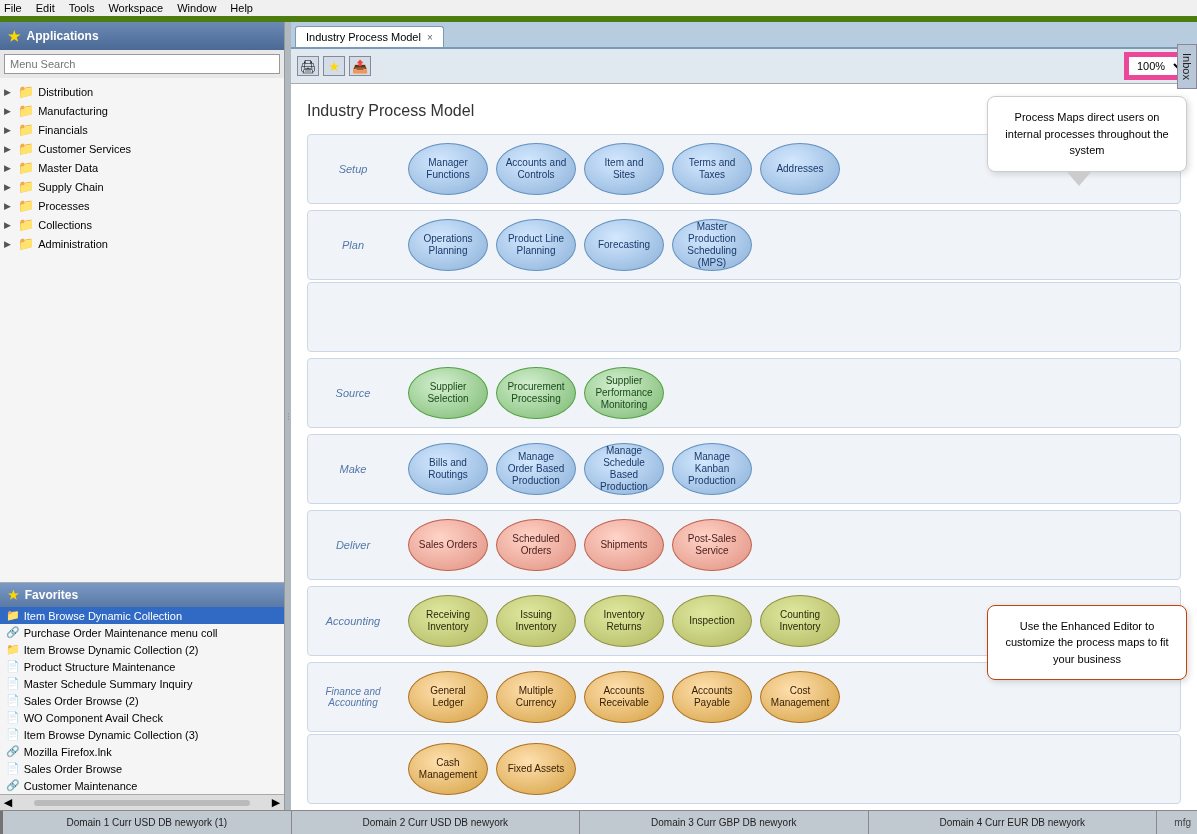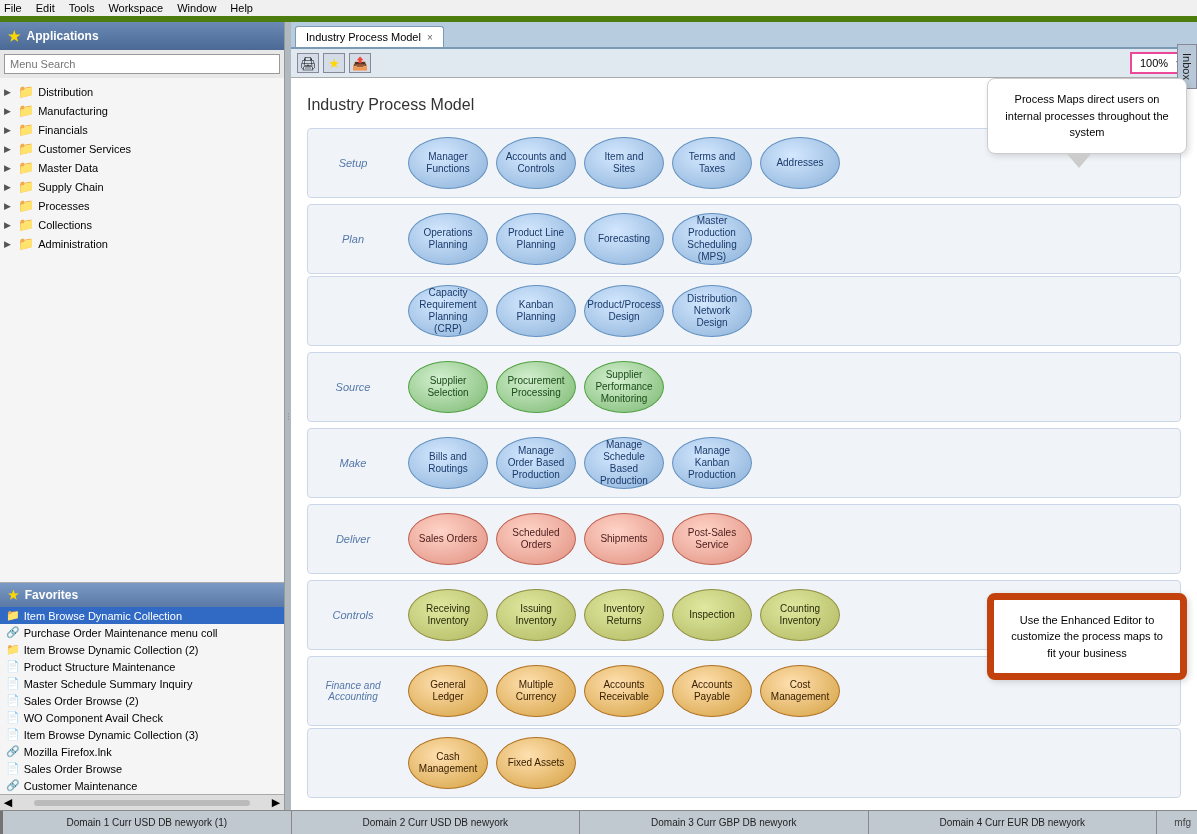--- a/index.html
+++ b/index.html
@@ -45,21 +45,21 @@
     .tab-bar { background: #b8cce0; border-bottom: 2px solid #7a9ab5; display: flex; align-items: flex-end; padding-top: 4px; padding-left: 4px; }
     .tab { background: #e8f0f8; border: 1px solid #7a9ab5; border-bottom: none; padding: 4px 10px; font-size: 11px; cursor: pointer; display: flex; align-items: center; gap: 6px; border-radius: 3px 3px 0 0; }
     .tab.active { background: white; }
     .tab .close-btn { font-size: 10px; color: #666; cursor: pointer; }
 
     
     .toolbar { background: #e0e8f0; border-bottom: 1px solid #aaa; padding: 3px 6px; display: flex; align-items: center; gap: 4px; justify-content: space-between; }
     .toolbar-left { display: flex; align-items: center; gap: 4px; }
     .toolbar-btn { width: 22px; height: 20px; background: #d4dce8; border: 1px solid #889; cursor: pointer; display: flex; align-items: center; justify-content: center; font-size: 13px; }
     .toolbar-right { display: flex; align-items: center; gap: 4px; }
-    .zoom-select { padding: 2px 4px; border: 2px solid #ec4899; font-size: 11px; background: white; }
+    .zoom-select { padding: 2px 4px; border: 5px solid #ec4899; font-size: 11px; background: white; }
 
     
     .process-content { flex: 1; overflow-y: auto; padding: 10px 16px; background: white; position: relative; }
 
     
     .pm-row { display: flex; align-items: center; margin-bottom: 6px; background: #f0f4f8; border: 1px solid #ccd8e8; border-radius: 4px; min-height: 70px; }
     .pm-row-label { width: 90px; min-width: 90px; text-align: center; font-size: 11px; color: #555; padding: 8px 4px; font-style: italic; }
     .pm-row-cells { display: flex; align-items: center; flex-wrap: wrap; gap: 8px; padding: 8px 10px; flex: 1; }
 
     
@@ -242,21 +242,21 @@
             <option>75%</option>
             <option>125%</option>
             <option>150%</option>
           </select>
         </div>
       </div>
 
       <div class="process-content" style="position:relative; overflow-y:auto; overflow-x:hidden;">
 
         <div style="position:absolute; top:0; right:10px; z-index:10; pointer-events:none;">
-          <div style="background:white; border:1px solid #ccc; border-radius:8px; padding:12px 14px; font-size:11px; text-align:center; line-height:1.5; box-shadow:2px 2px 6px rgba(0,0,0,0.15); width:200px; max-width:200px;">
+          <div style="background:white; border:1px solid #ccc; border-radius:8px; padding:12px 14px; font-size:11px; text-align:center; line-height:1.5; box-shadow:2px 2px 6px rgba(0,0,0,0.15); width:200px; max-width:200px;margin-top:12px;">
             <span>Process Maps direct users on internal processes throughout the system</span>
           </div>
           <div style="width:0;height:0;border-left:12px solid transparent;border-right:12px solid transparent;border-top:14px solid #ccc;margin-left:80px;"></div>
         </div>
 
         <div style="font-size:16px; font-weight:normal; color:#333; margin-bottom:14px; padding-top:8px;">
           <span>Industry Process Model</span>
         </div>
 
         <div class="pm-row">
@@ -293,34 +293,20 @@
                 <span>Forecasting</span>
               </div>
             <div class="ellipse ellipse-blue">
                 <span>Master Production Scheduling (MPS)</span>
               </div>
           </div>
         </div>
 
         <div class="pm-row" style="margin-top:-4px;">
           <div class="pm-row-label"></div>
-          <div class="pm-row-cells">
-            <div class="ellipse ellipse-blue">
-                <span>Capacity Requirement Planning (CRP)</span>
-              </div>
-            <div class="ellipse ellipse-blue">
-                <span>Kanban Planning</span>
-              </div>
-            <div class="ellipse ellipse-blue">
-                <span>Product/Process Design</span>
-              </div>
-            <div class="ellipse ellipse-blue">
-                <span>Distribution Network Design</span>
-              </div>
-          </div>
         </div>
 
         <div class="pm-row">
           <div class="pm-row-label" style="color:#5577aa;">Source</div>
           <div class="pm-row-cells">
             <div class="ellipse ellipse-green">
                 <span>Supplier Selection</span>
               </div>
             <div class="ellipse ellipse-green">
                 <span>Procurement Processing</span>
@@ -361,42 +347,42 @@
             <div class="ellipse ellipse-salmon">
                 <span>Shipments</span>
               </div>
             <div class="ellipse ellipse-salmon">
                 <span>Post-Sales Service</span>
               </div>
           </div>
         </div>
 
         <div class="pm-row">
-          <div class="pm-row-label" style="color:#5577aa;">Controls</div>
+          <div class="pm-row-label" style="color:#5577aa;">Accounting</div>
           <div class="pm-row-cells">
             <div class="ellipse ellipse-olive">
                 <span>Receiving Inventory</span>
               </div>
             <div class="ellipse ellipse-olive">
                 <span>Issuing Inventory</span>
               </div>
             <div class="ellipse ellipse-olive">
                 <span>Inventory Returns</span>
               </div>
             <div class="ellipse ellipse-olive">
                 <span>Inspection</span>
               </div>
             <div class="ellipse ellipse-olive">
                 <span>Counting Inventory</span>
               </div>
           </div>
         </div>
 
         <div style="position:absolute; bottom:130px; right:10px; z-index:10; pointer-events:none;">
-          <div style="background:white; border:7px solid #c2410c; border-radius:8px; padding:12px 14px; font-size:11px; text-align:center; line-height:1.5; box-shadow:2px 2px 6px rgba(0,0,0,0.15); width:200px;">
+          <div style="background:white; border:1px solid #c2410c; border-radius:8px; padding:12px 14px; font-size:11px; text-align:center; line-height:1.5; box-shadow:2px 2px 6px rgba(0,0,0,0.15); width:200px;">
             <span>Use the Enhanced Editor to customize the process maps to fit your business</span>
           </div>
         </div>
 
         <div class="pm-row">
           <div class="pm-row-label" style="color:#5577aa; font-size:10px;">Finance and Accounting</div>
           <div class="pm-row-cells">
             <div class="ellipse ellipse-orange">
                 <span>General Ledger</span>
               </div>

